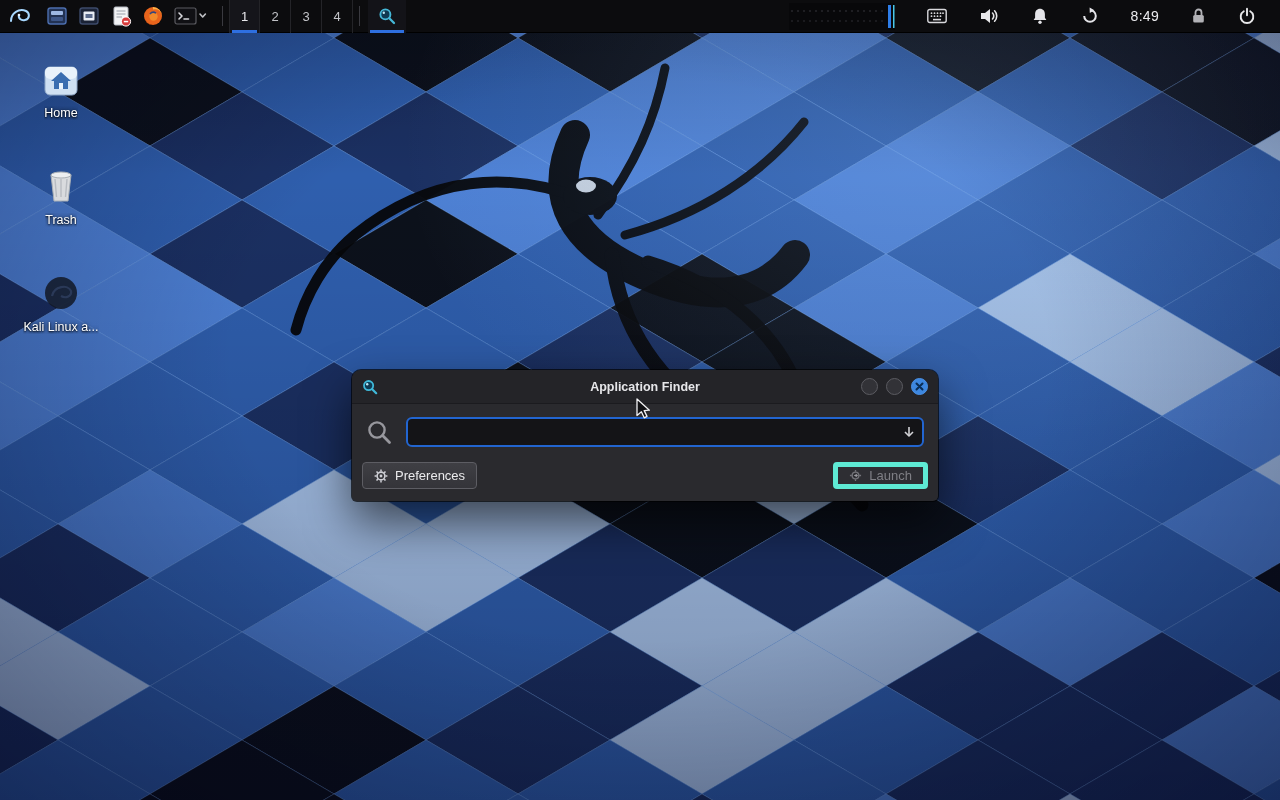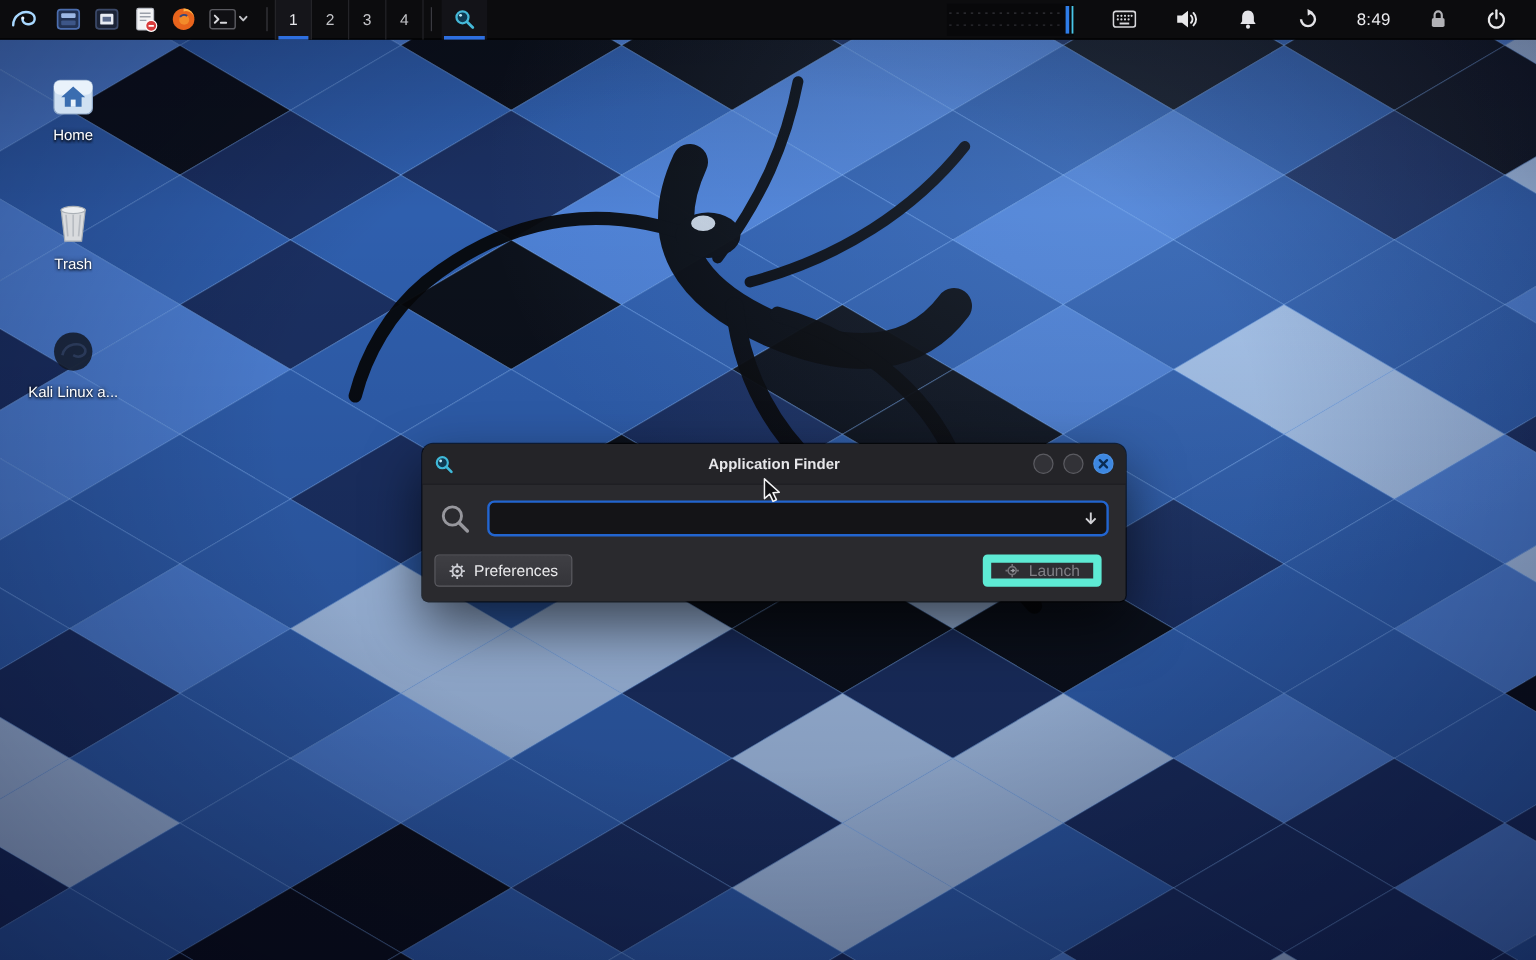--- a/index.html
+++ b/index.html
@@ -79,27 +79,27 @@
   }
   .wbtn.close { background:#3d87e0; border-color:#4a90e4; }
   .search-row { display:flex; align-items:center; padding:13px 14px 8px 14px; gap:13px; }
   .input-wrap { flex:1; position:relative; display:flex; }
   .search-input {
     width:100%; height:30px; background:#141417; border:2px solid #2265d0; border-radius:6px;
     color:#e8e8ea; font-size:13px; padding:0 30px 0 10px; outline:none;
     font-family:"Liberation Sans", sans-serif;
   }
   .input-arrow { position:absolute; right:8px; top:50%; transform:translateY(-50%); display:flex; }
-  .action-row { display:flex; justify-content:space-between; align-items:center; padding:7px 20px 12px 10px; }
+  .action-row { display:flex; justify-content:space-between; align-items:center; padding:7px 10px 12px 10px; }
   .btn {
     display:flex; align-items:center; gap:7px; height:27px; padding:0 11px;
     font-size:13px; border-radius:4px; font-family:"Liberation Sans", sans-serif;
   }
   .btn.pref { background:linear-gradient(#3f3f44,#343439); border:1px solid #5d5d63; color:#eaeaec; }
-  .btn.launch { background:#2e2e33; border:7px solid #5eead4; color:#7f7f85; }
+  .btn.launch { background:#2e2e33; border:5px solid #5eead4; color:#7f7f85; }
 
   .cursor { position:absolute; left:636px; top:398px; z-index:60; pointer-events:none; }
 </style>
 </head>
 <body>
 
 <div class="desktop">
 
   <svg id="bgsvg" width="1280" height="800" viewBox="0 0 1280 800">
     <rect width="1280" height="800" fill="#0b1634"></rect>

